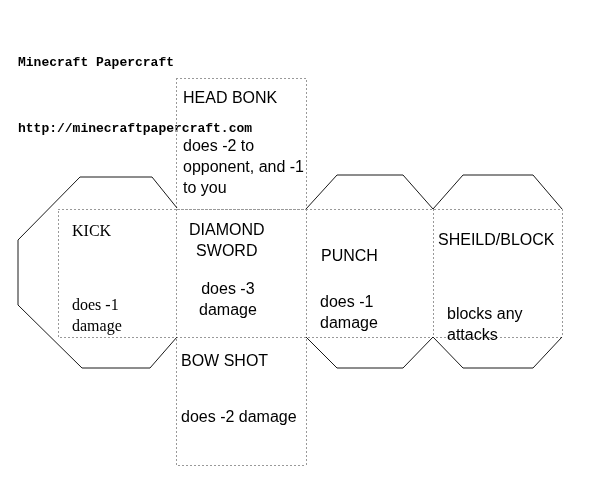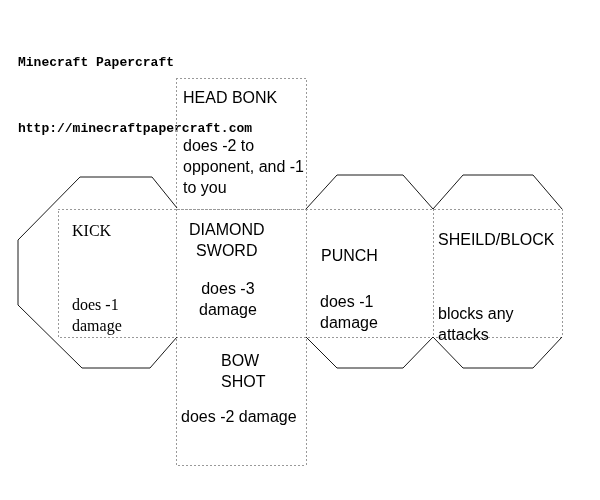--- a/index.html
+++ b/index.html
@@ -76,24 +76,24 @@
   .panel-diamond-sword { left: 176px; top: 209px; width: 130px; height: 128px; text-align: center; }
   .panel-diamond-sword .panel-title { left: 13px; top: 10px; }
   .panel-diamond-sword .panel-body  { left: 23px; top: 69px; }
 
   .panel-punch       { left: 306px; top: 209px; width: 127px; height: 128px; }
   .panel-punch       .panel-title { left: 15px; top: 11px; margin-top: 25px; }
   .panel-punch       .panel-body  { left: 14px; top: 82px; }
 
   .panel-shield-block { left: 433px; top: 209px; width: 129px; height: 128px; }
   .panel-shield-block .panel-title { left: 5px; top: 20px; }
-  .panel-shield-block .panel-body  { left: 5px; top: 94px; }
+  .panel-shield-block .panel-body  { left: 14px; top: 94px; }
 
   .panel-bow-shot    { left: 176px; top: 337px; width: 130px; height: 128px; }
-  .panel-bow-shot    .panel-title { left: 5px; top: 13px; margin-left: 40px; }
+  .panel-bow-shot    .panel-title { left: 5px; top: 13px; }
   .panel-bow-shot    .panel-body  { left: 5px; top: 69px; }
 </style>
 </head>
 <body>
 
 <div class="page">
 
   <div class="site-header">
     <div>Minecraft Papercraft</div>
     <div>http://minecraftpapercraft.com</div>

